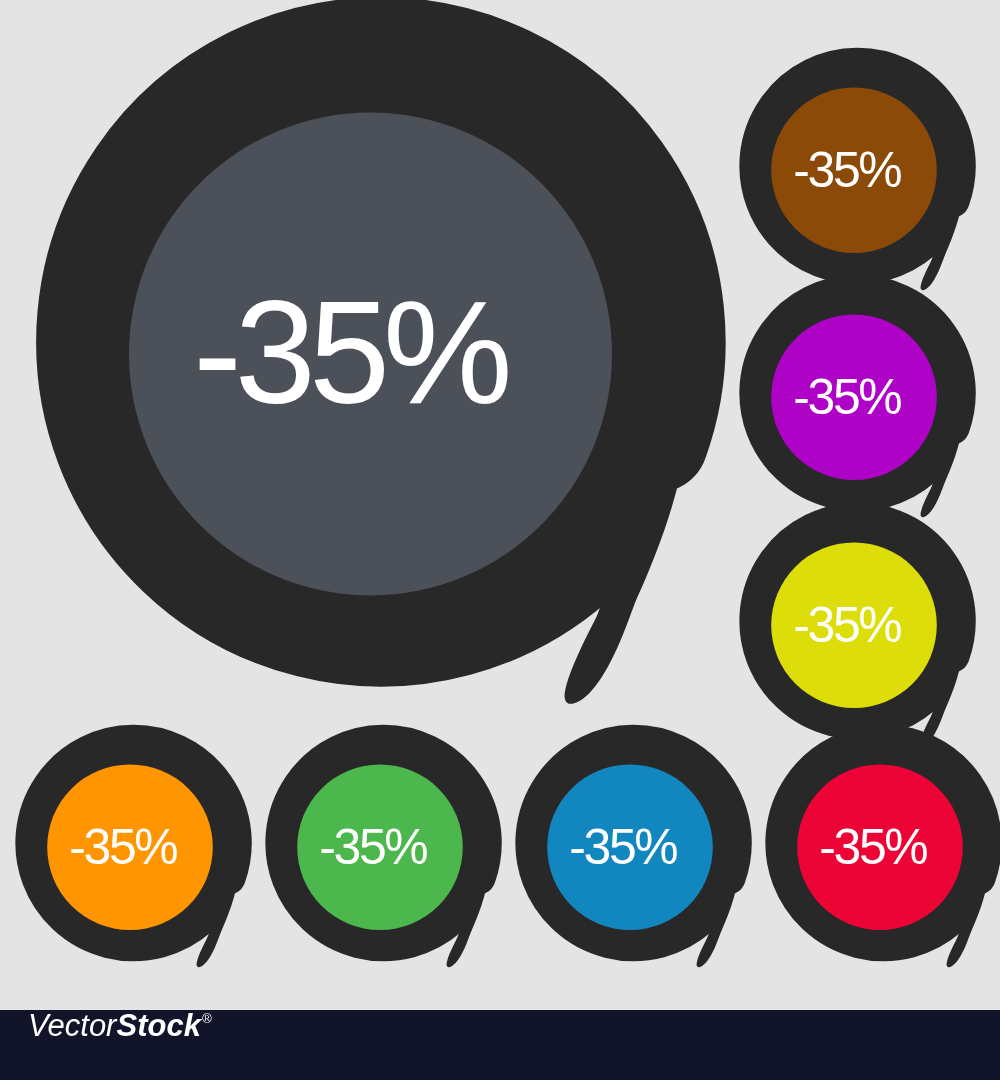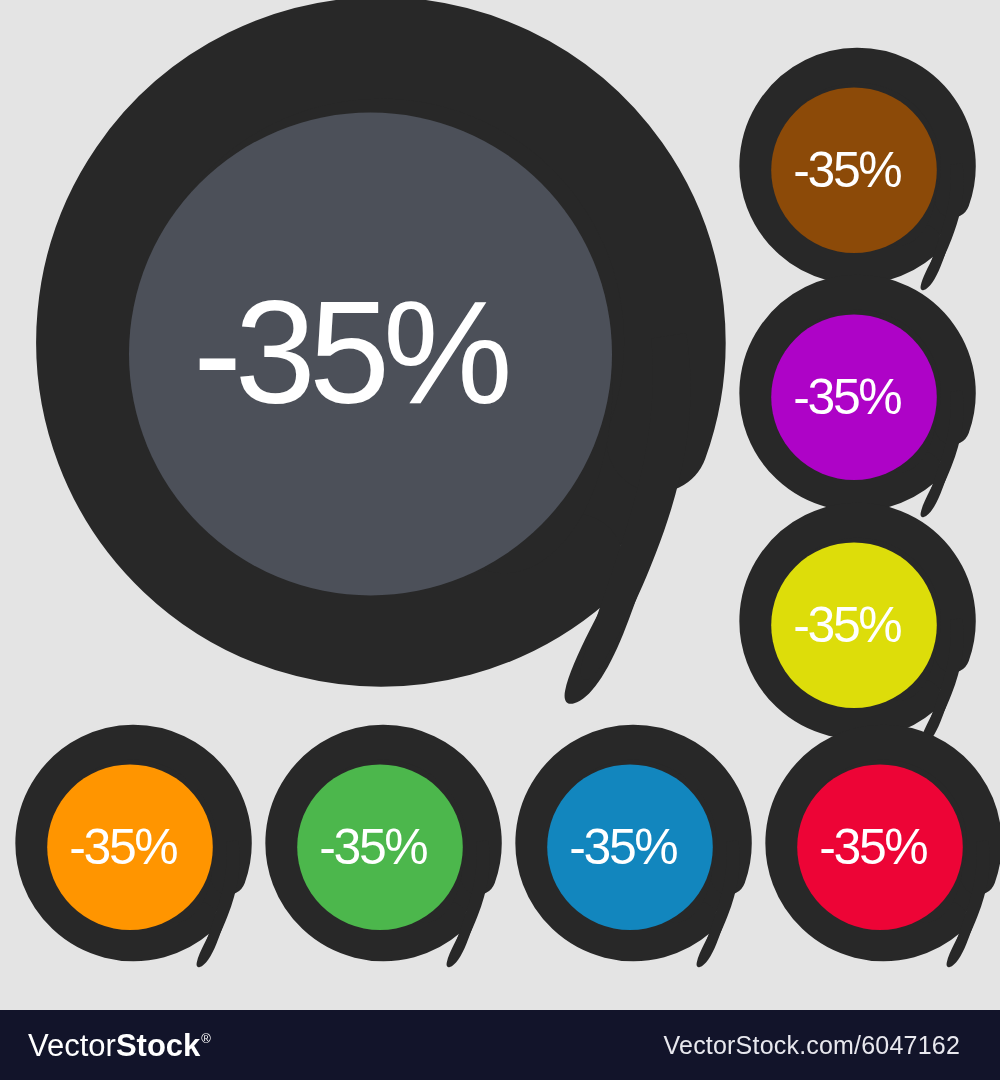--- a/index.html
+++ b/index.html
@@ -36,23 +36,24 @@
 
   
   #footer {
     position: absolute;
     left: 0;
     bottom: 0;
     width: 1000px;
     height: 70px;
     background: #12142a;
     display: flex;
-    align-items: center;
+    align-items: flex-start;
     justify-content: space-between;
-    padding: 0 40px 0 28px;
+    padding: 0 28px 0 28px;
+    font-style: italic;
   }
   #brand {
     color: #ffffff;
     font-size: 31px;
     line-height: 1;
     letter-spacing: 0px;
     white-space: nowrap;
     display: flex;
     align-items: flex-start;
   }
@@ -175,16 +176,15 @@
         <text class="badge-label" x="44.5" y="49.5" font-size="20.80">-35%</text>
       </svg>
     </div>
 
   <div id="footer">
     <div id="brand">
       <span class="vector">Vector</span>
         <span class="stock">Stock</span>
         <span class="reg">®</span>
     </div>
-    <div id="wm-url">VectorStock.com/6047162</div>
   </div>
 
 </div>
 
 </body></html>

